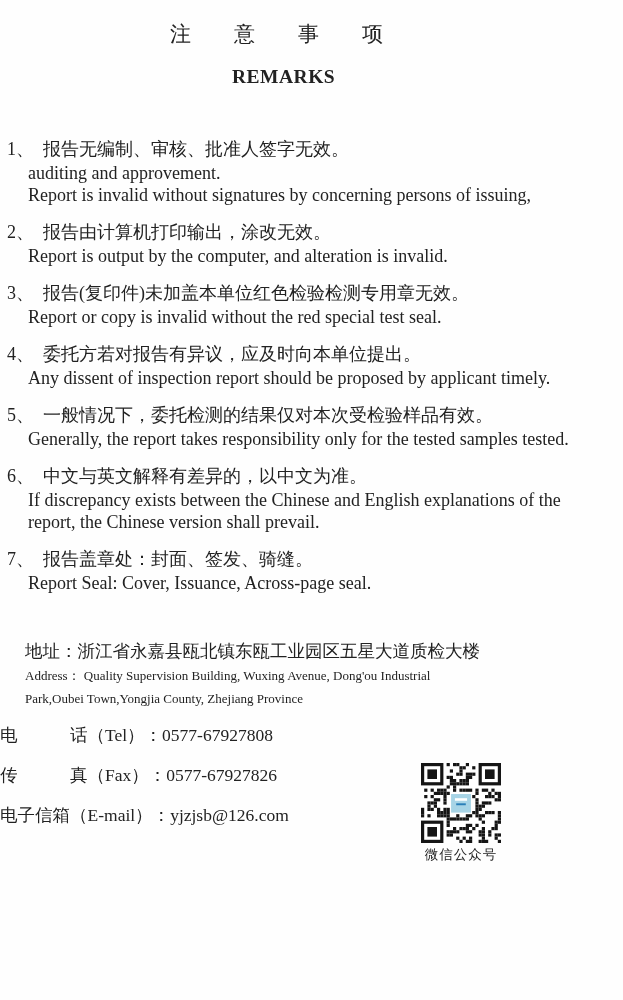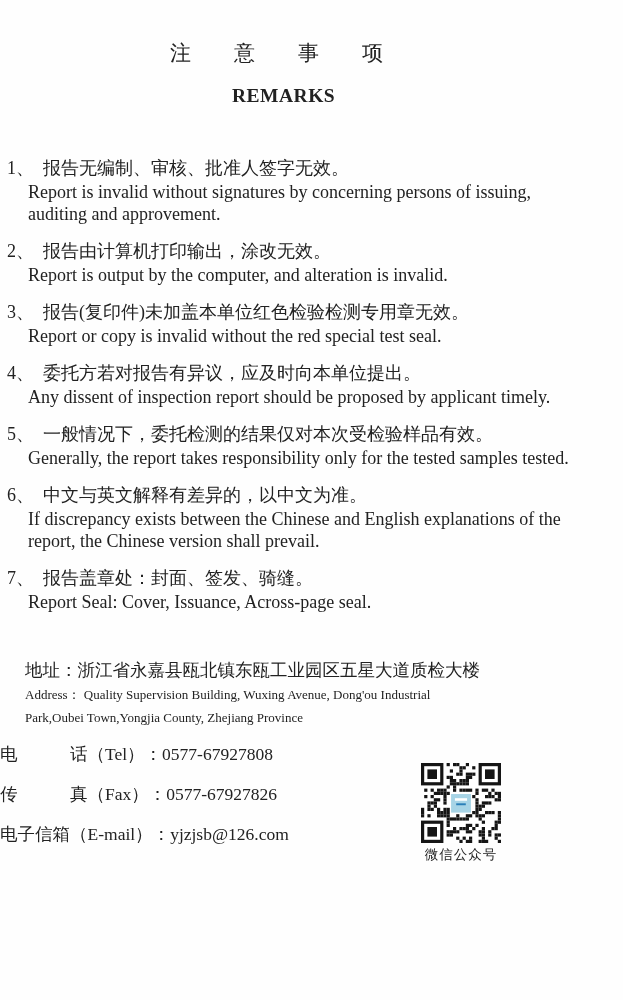--- a/index.html
+++ b/index.html
@@ -5,21 +5,21 @@
   html,body{margin:0;padding:0;background:#ffffff;}
   .page{
     position:relative;
     width:623px;height:1000px;
     background:#fefefe;
     color:#222;
     font-family:"Liberation Serif","DejaVu Serif",serif;
     overflow:hidden;
   }
   .title{
-    padding-top:40px;
+    padding-top:21px;
     margin-left:170px;
     font-size:21px;
     letter-spacing:43px;
     white-space:nowrap;
     line-height:26px;
   }
   .subtitle{
     margin:18px 0 0 232px;
     font-size:19.5px;
     font-weight:bold;
@@ -66,22 +66,22 @@
 <div class="page">
 
   <div class="title">注意事项</div>
   <div class="subtitle">REMARKS</div>
 
   <div class="list">
 
     <div class="item">
       <span class="marker">1、</span>
       <div class="cn">报告无编制、审核、批准人签字无效。</div>
+      <div class="en">auditing and approvement.</div>
       <div class="en">Report is invalid without signatures by concerning persons of issuing,</div>
-      <div class="en">auditing and approvement.</div>
     </div>
 
     <div class="item">
       <span class="marker">2、</span>
       <div class="cn">报告由计算机打印输出，涂改无效。</div>
       <div class="en">Report is output by the computer, and alteration is invalid.</div>
     </div>
 
     <div class="item">
       <span class="marker">3、</span>

